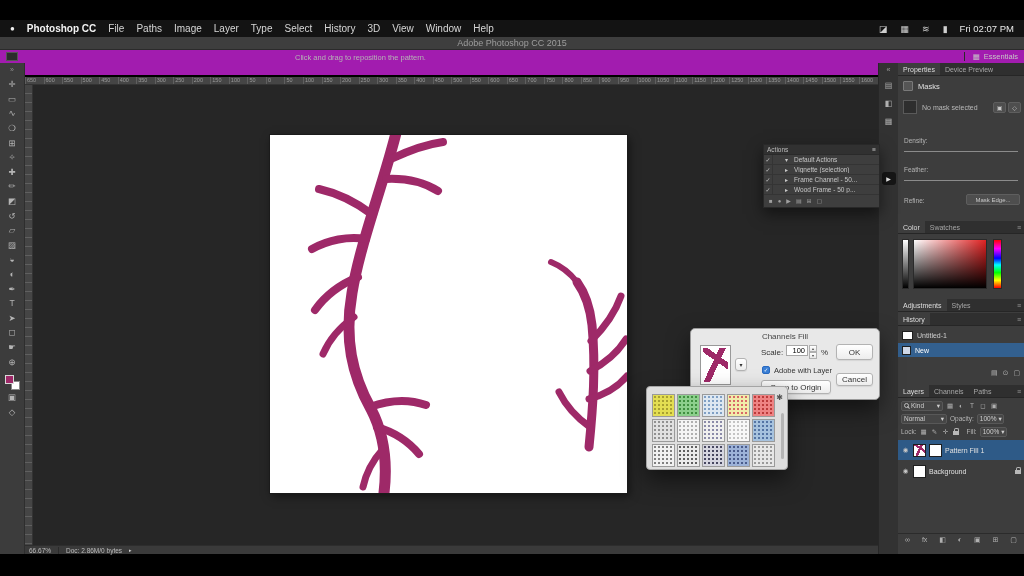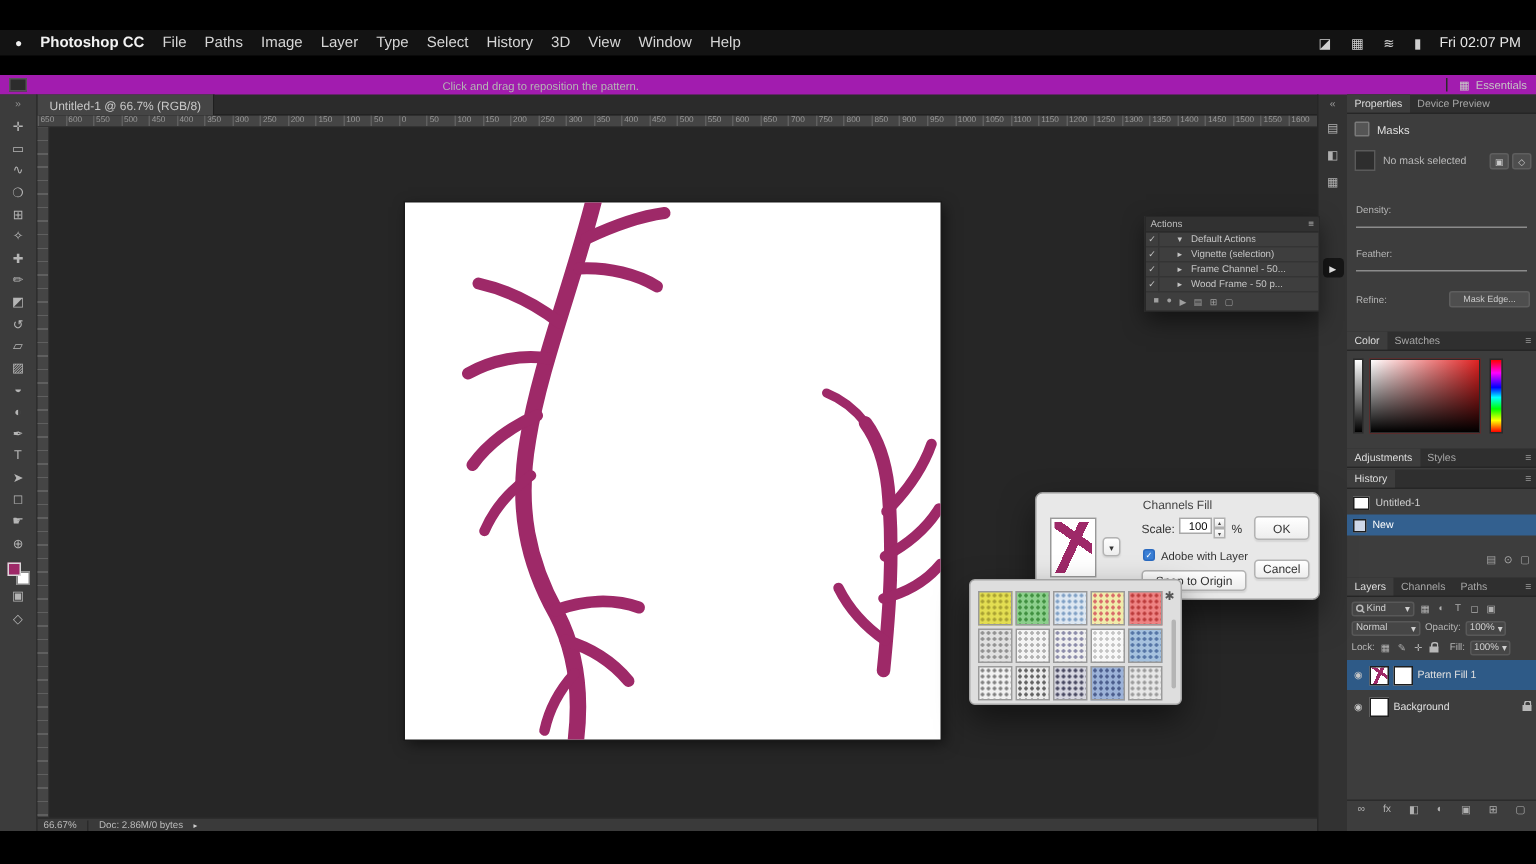--- a/index.html
+++ b/index.html
@@ -164,35 +164,33 @@
     <span>Window</span>
     <span>Help</span>
     <span class="sp"></span>
     <span class="sticon">◪</span>
     <span class="sticon">▦</span>
     <span class="sticon">≋</span>
     <span class="sticon">▮</span>
     <span class="clock">Fri 02:07 PM</span>
   </div>
 
+  <div id="titlebar">
+    <span>Adobe Photoshop CC 2015</span>
+  </div>
 
   <div id="optionsbar">
     <span class="opt-icon"></span>
     <span id="hint">Click and drag to reposition the pattern.</span>
     <span id="workspace">
       <span>▦</span>
       <span>Essentials</span>
     </span>
   </div>
 
-  <div id="tabbar">
-    <div id="doctab">
-      <span>Untitled-1 @ 66.7% (RGB/8)</span>
-    </div>
-  </div>
 
   <div id="toolbar">
     <div class="tb-chev">»</div>
     <div id="tools">
         <div class="tool">✛</div>
         <div class="tool">▭</div>
         <div class="tool">∿</div>
         <div class="tool">❍</div>
         <div class="tool">⊞</div>
         <div class="tool">✧</div>

